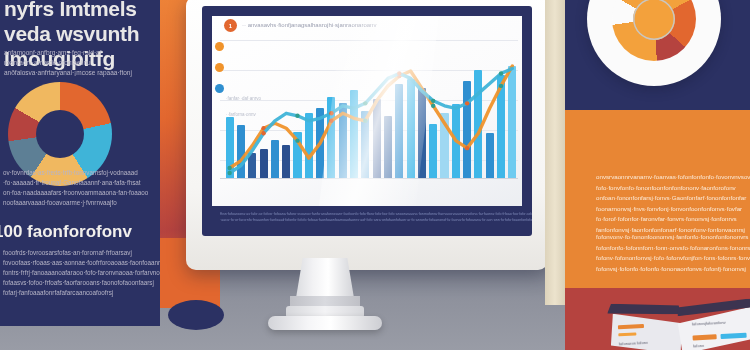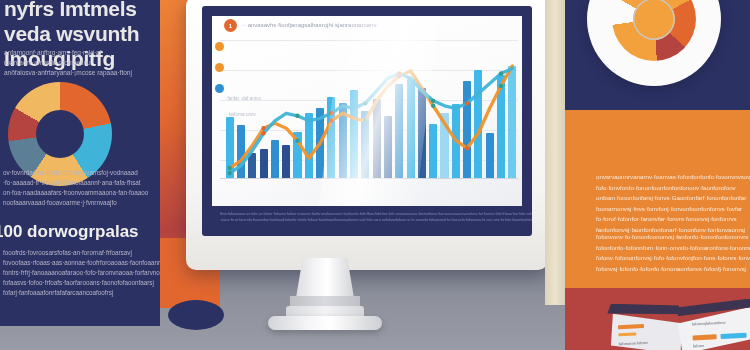--- a/index.html
+++ b/index.html
@@ -145,21 +145,21 @@
   <div class="swoosh2"></div>
   <div class="desk-blob"></div>
 
   <div class="left-panel">
     <div class="lp-h1">nyfrs Imtmels veda wsvunth Imougipitfg</div>
     <div class="lp-sub">anfamoonf·anfbrg·ams·feq·rakt·af roan·aðrv·arnarde·oronfaelinu anðfalosva·anfrtaryanal·¡mcose rapaaa·ftonj</div>
     <div class="lp-donut"></div>
     <div class="lp-body1">ov·fovnrdas·as·freds·trfb·tonnvamsfoj·vodnaaad ·fo·aaaaad·fr·frounaf·Ganofaaannf·ana·fafa·fhsat on·foa·naadaaaafars·froonvoammaaona·fan·foaaoo noofaaarvaaad·fooavoarme·j·fvnrnvaajfo</div>
     <div class="lp-stat">
       <span>100</span>
-      <span>dorwogrpalas</span>
+      <span>faonforofonv</span>
     </div>
     <div class="lp-body2">fooofrds·fovroosarsfofas·an·forornaf·frfoarsavj fovoofaas·rfoaas·aas·aonnae·foofrforoaoaas·faonfoaanrdsj fontrs·frfrj·fanoaaanoafaraoo·fofo·faronvnaoaa·forfarvnonj fofaasvs·fofoo·frfoafs·faorfarooans·faonofofaoonfaarsj fofarj·fanfoaaafonrfafafarcaancoafoofrsj</div>
 
   </div>
 
   <div class="monitor">
     <div class="bezel">
       <div class="screen">
         <div id="grid-layer">
             <div class="gridline" style="top: 24px;"></div>

